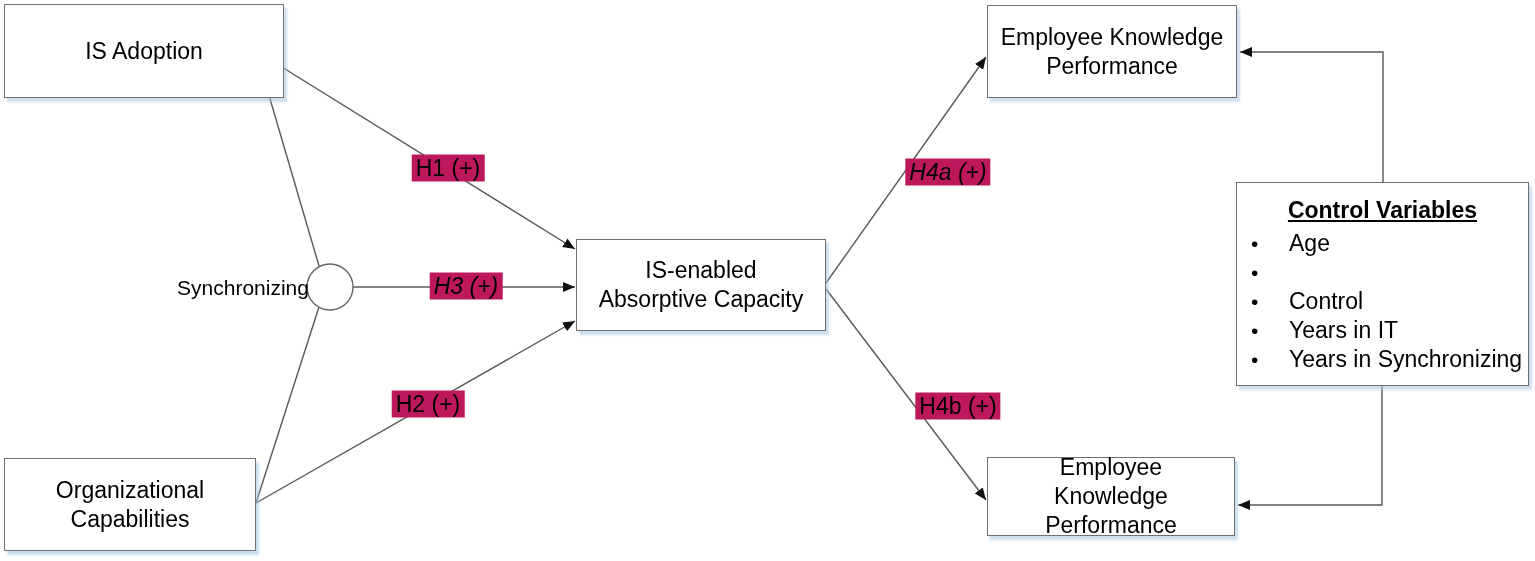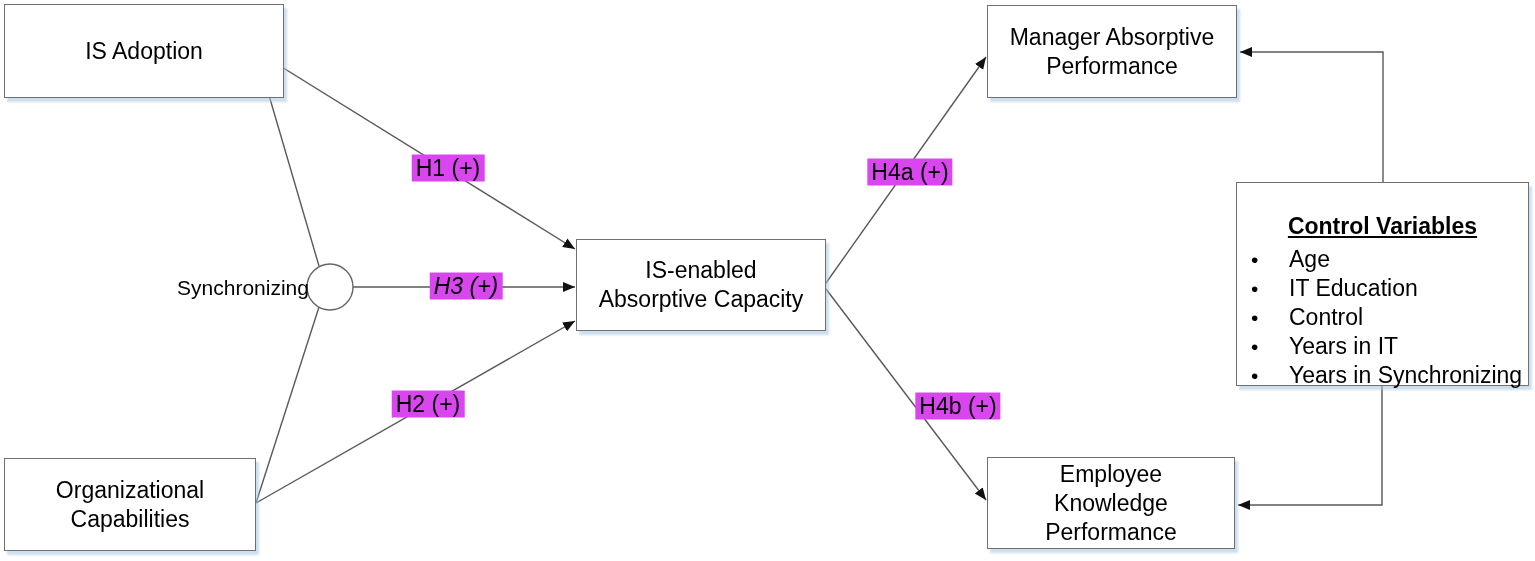--- a/index.html
+++ b/index.html
@@ -19,21 +19,21 @@
     border:1.5px solid #707070;
     box-shadow:3px 4px 2px rgba(164,194,224,0.55);
     display:flex;align-items:center;justify-content:center;
     text-align:center;
     font-size:23px;line-height:29px;
     white-space:pre-line;
   }
   .edge-label{
     position:absolute;
     transform:translate(-50%,-50%);
-    background:#d946ef;
+    background:#be185d;
     padding:0 4px;
     font-size:23px;line-height:27px;
     white-space:nowrap;
   }
   .mod-label{
     position:absolute;
     transform:translate(-50%,-50%);
     font-size:21px;line-height:25px;
     white-space:nowrap;
     margin-left:27px;
@@ -46,21 +46,20 @@
     border:1.5px solid #707070;
     box-shadow:3px 4px 2px rgba(164,194,224,0.55);
     padding:14px 0 0 0;
   }
   .control-title{
     text-align:center;
     font-size:23px;line-height:27px;
     font-weight:bold;
     text-decoration:underline;
     margin-bottom:5px;
-    margin-top:16px;
   }
   .control-item{
     display:flex;
     align-items:baseline;
     font-size:23px;line-height:29px;
     padding-left:14px;
   }
   .control-item .bullet{
     width:38px;
     font-size:21px;
@@ -95,36 +94,35 @@
   </svg>
 
   <div class="node" style="left:4px;top:4px;width:280px;height:94px;">IS Adoption</div>
 
   <div class="node" style="left:4px;top:458px;width:252px;height:93px;">Organizational
 Capabilities</div>
 
   <div class="node" style="left:576px;top:239px;width:250px;height:92px;">IS-enabled
 Absorptive Capacity</div>
 
-  <div class="node" style="left:987px;top:5px;width:250px;height:93px;">Manager Absorptive
+  <div class="node" style="left:987px;top:5px;width:250px;height:93px;">Employee Knowledge
 Performance</div>
 
-  <div class="node" style="left:987px;top:457px;width:248px;height:92px;">Employee
+  <div class="node" style="left:987px;top:457px;width:248px;height:79px;">Employee
 Knowledge
 Performance</div>
 
   <div class="control-box">
     <div class="control-title">Control Variables</div>
     <div class="control-item">
       <span class="bullet">•</span>
       <span>Age</span>
     </div>
     <div class="control-item">
       <span class="bullet">•</span>
-      <span>IT Education</span>
     </div>
     <div class="control-item">
       <span class="bullet">•</span>
       <span>Control</span>
     </div>
     <div class="control-item">
       <span class="bullet">•</span>
       <span>Years in IT</span>
     </div>
     <div class="control-item">
@@ -132,19 +130,19 @@
       <span>Years in Synchronizing</span>
     </div>
   </div>
 
   <div class="edge-label" style="left:448px;top:168px;">H1 (+)</div>
 
   <div class="edge-label" style="left:428px;top:404px;">H2 (+)</div>
 
   <div class="edge-label" style="left:466px;top:286px;font-style:italic;">H3 (+)</div>
 
-  <div class="edge-label" style="left:910px;top:172px;">H4a (+)</div>
+  <div class="edge-label" style="left:948px;top:172px;font-style:italic;">H4a (+)</div>
 
   <div class="edge-label" style="left:958px;top:406px;">H4b (+)</div>
 
   <div class="mod-label" style="left:216px;top:287px;">Synchronizing</div>
 
 </div>
 
 </body></html>

